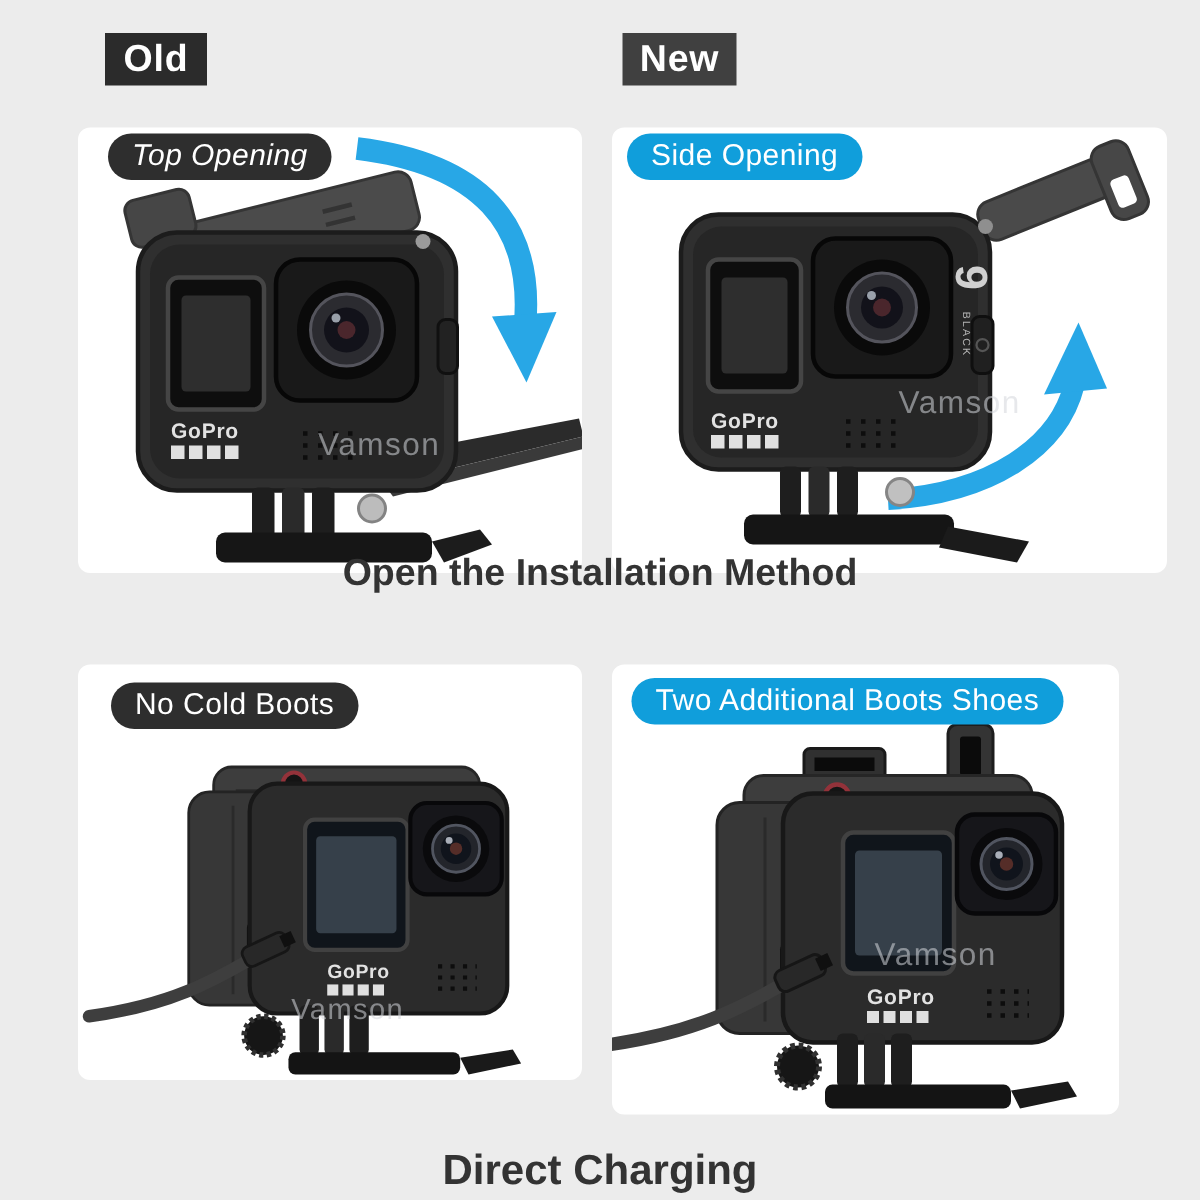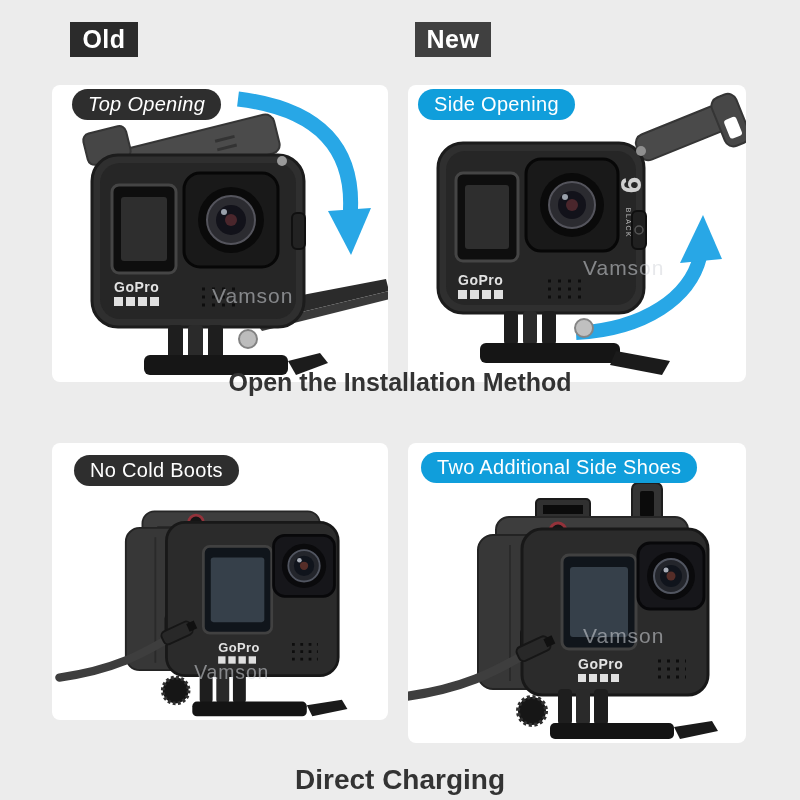--- a/index.html
+++ b/index.html
@@ -12,21 +12,21 @@
   .badge{
     position:absolute;display:flex;align-items:center;justify-content:center;
     color:#fff;font-weight:700;font-size:25px;letter-spacing:.5px;
   }
   .badge.old{left:70px;top:22px;width:68px;height:35px;background:#2b2b2b;}
   .badge.new{left:415px;top:22px;width:76px;height:35px;background:#404040;}
   .panel{
     position:absolute;background:#ffffff;border-radius:8px;overflow:hidden;
   }
   .panel.tl{left:52px;top:85px;width:336px;height:297px;}
-  .panel.tr{left:408px;top:85px;width:338px;height:297px;}
+  .panel.tr{left:408px;top:85px;width:338px;height:297px;padding-left:32px;}
   .panel.bl{left:52px;top:443px;width:336px;height:277px;}
   .panel.br{left:408px;top:443px;width:338px;height:300px;}
   .photo{position:absolute;left:0;top:0;width:100%;height:100%;}
   .pill{
     position:absolute;z-index:5;display:inline-flex;align-items:center;
     height:31px;border-radius:16px;padding:0 16px;
     color:#fff;font-size:20px;font-weight:400;white-space:nowrap;letter-spacing:.3px;
   }
   .pill.dark{background:#2e2e2e;}
   .pill.blue{background:#109edb;}
@@ -225,21 +225,21 @@
       <g transform="rotate(-25 124 204)">
         <rect x="104" y="197" width="34" height="15" rx="5" fill="#282828" stroke="#161616" stroke-width="2"></rect>
         <rect x="134" y="200" width="9" height="9" fill="#101010"></rect>
       </g>
     </g>
     <text x="140" y="256" class="wm">Vamson</text>
   </svg>
 </div>
 
 <div class="panel br">
-  <div class="pill blue">Two Additional Side Shoes</div>
+  <div class="pill blue">Two Additional Boots Shoes</div>
   <svg class="photo" viewBox="0 0 338 300">
 
     <g>
       <rect x="128" y="56" width="54" height="22" rx="4" fill="#303030" stroke="#1a1a1a" stroke-width="2"></rect>
       <rect x="135" y="62" width="40" height="9" fill="#0b0b0b"></rect>
       <rect x="224" y="40" width="30" height="42" rx="6" fill="#343434" stroke="#1d1d1d" stroke-width="2"></rect>
       <rect x="232" y="48" width="14" height="26" rx="2" fill="#0b0b0b"></rect>
     </g>
     <rect x="88" y="74" width="192" height="34" rx="13" fill="#3d3d3d" stroke="#262626" stroke-width="2"></rect>
     <circle cx="150" cy="88" r="8" fill="#141414" stroke="#93323a" stroke-width="3"></circle>

